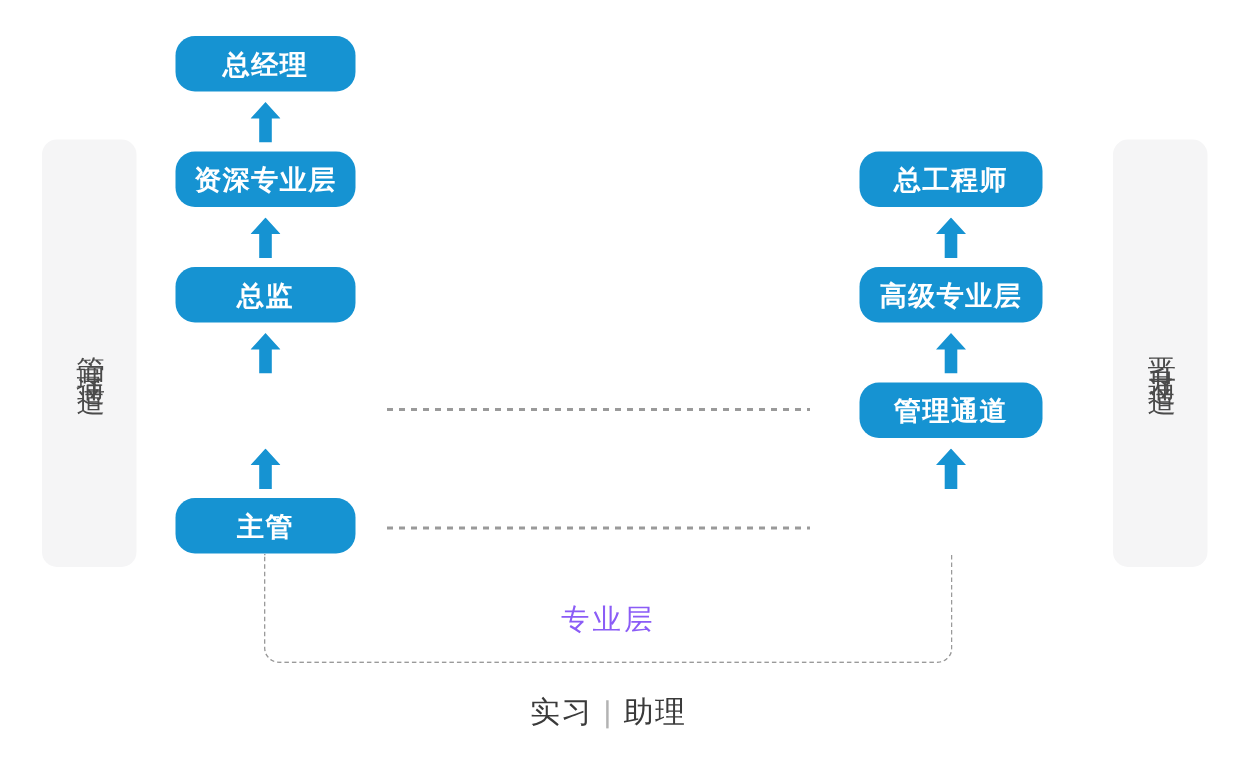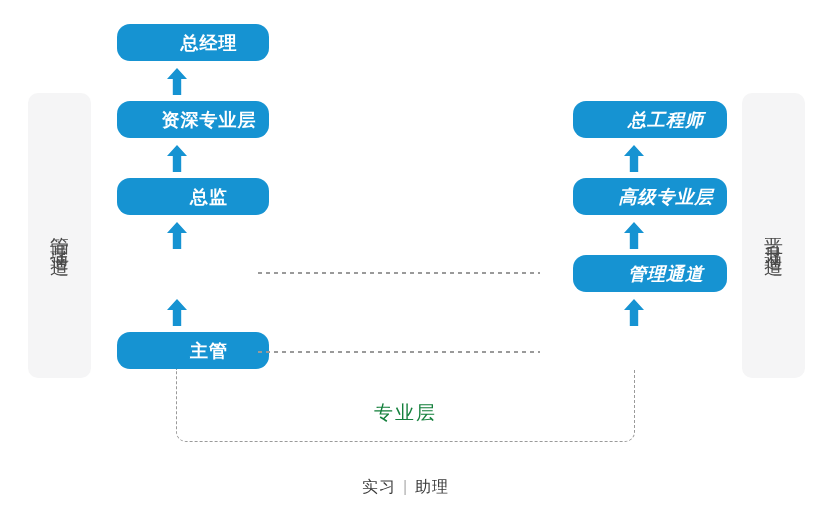--- a/index.html
+++ b/index.html
@@ -31,24 +31,24 @@
   
   .node{
     position:absolute;
     height:37px;
     background:#1693d2;
     border-radius:13px;
     color:#ffffff;
     font-size:18px;
     font-weight:bold;
     letter-spacing:1px;
-    display:flex;align-items:center;justify-content:center;padding-left:32px;
+    display:flex;align-items:center;justify-content:center;
   }
   .col-l{left:117px;width:120px;}
-  .col-r{left:573px;width:122px;font-style:italic;}
+  .col-r{left:573px;width:122px;}
   .y0{top:24px;} .y1{top:101px;} .y2{top:178px;} .y3{top:255px;} .y4{top:332px;}
   
   .arrow{
     position:absolute;
     width:20px;height:27px;
     line-height:0;
   }
   .arrow svg{display:block;}
   .arrow path{fill:#1693d2;}
   .ax-l{left:167px;} .ax-r{left:624px;}
@@ -71,33 +71,32 @@
     border-radius:0 0 10px 10px;
     box-sizing:border-box;
   }
   .bracket-label{
     position:absolute;
     left:176px;top:400px;
     width:459px;
     text-align:center;
     font-size:19px;
     font-weight:500;
-    color:#15803d;
+    color:#8b5cf6;
     letter-spacing:2px;
   }
   .entry-label{
     position:absolute;
     left:176px;top:461px;
     width:459px;
     text-align:center;
-    font-size:16px;
+    font-size:20px;
     font-weight:500;
     color:#3a3a3a;
     letter-spacing:1px;
-    margin-top:16px;
   }
   .entry-label .divider{
     color:#b3b3b3;
     font-weight:300;
     margin:0 7px;
   }
 </style>
 </head>
 <body>
 

